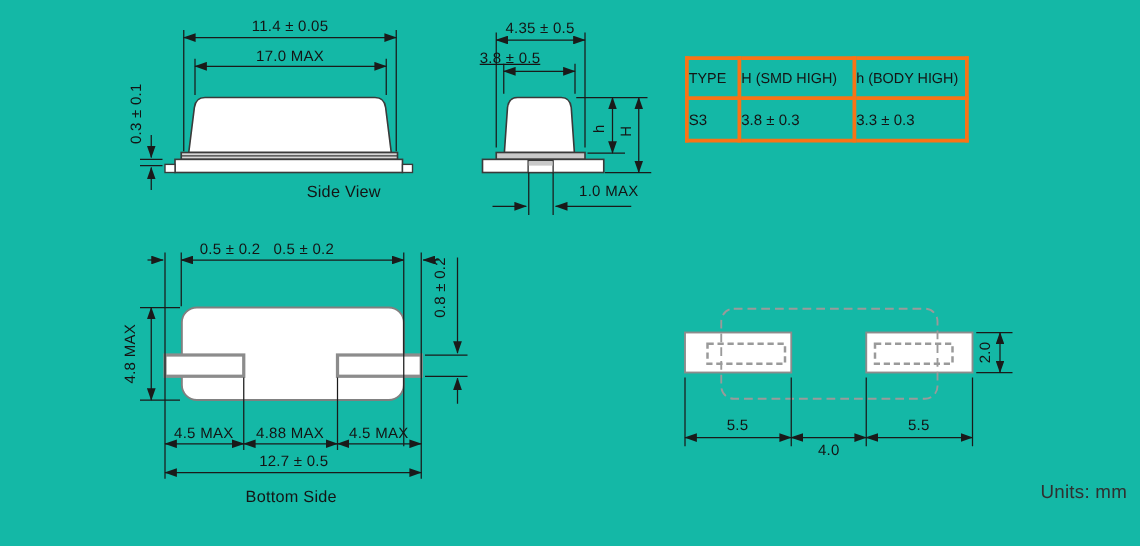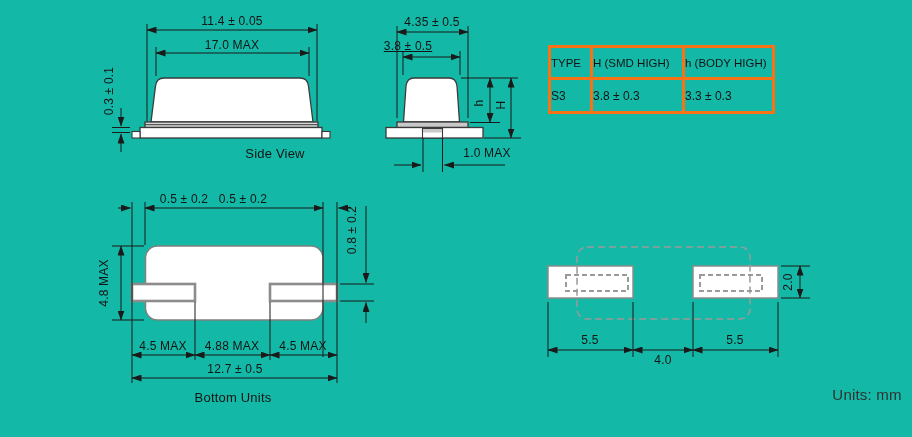--- a/index.html
+++ b/index.html
@@ -175,21 +175,21 @@
     </table>
 
   <div class="lbl" style="left:184px;top:199px;">0.5 ± 0.2</div>
   <div class="lbl" style="left:243px;top:199px;">0.5 ± 0.2</div>
   <div class="lbl rot" style="left:352px;top:230px;">0.8 ± 0.2</div>
   <div class="lbl rot" style="left:104px;top:283px;">4.8 MAX</div>
   <div class="lbl" style="left:163px;top:346px;">4.5 MAX</div>
   <div class="lbl" style="left:232px;top:346px;">4.88 MAX</div>
   <div class="lbl" style="left:303px;top:346px;">4.5 MAX</div>
   <div class="lbl" style="left:235px;top:369px;">12.7 ± 0.5</div>
-  <div class="lbl vtitle" style="left:233px;top:397px;">Bottom Units</div>
+  <div class="lbl vtitle" style="left:233px;top:397px;">Bottom Side</div>
 
   <div class="lbl" style="left:590px;top:340px;">5.5</div>
   <div class="lbl" style="left:663px;top:340px;margin-top:20px;">4.0</div>
   <div class="lbl" style="left:735px;top:340px;">5.5</div>
   <div class="lbl rot" style="left:788px;top:282px;">2.0</div>
 
   <div class="lbl units" style="left:867px;top:394px;">Units: mm</div>
 
 </div>
 

